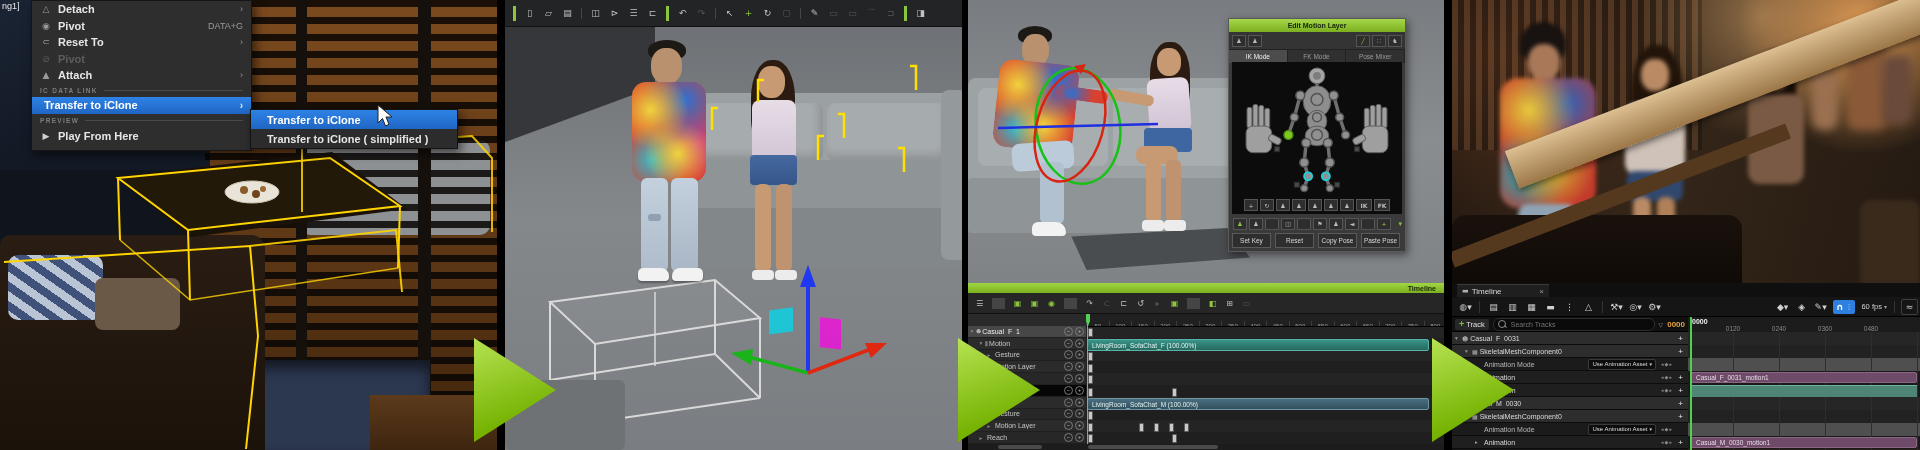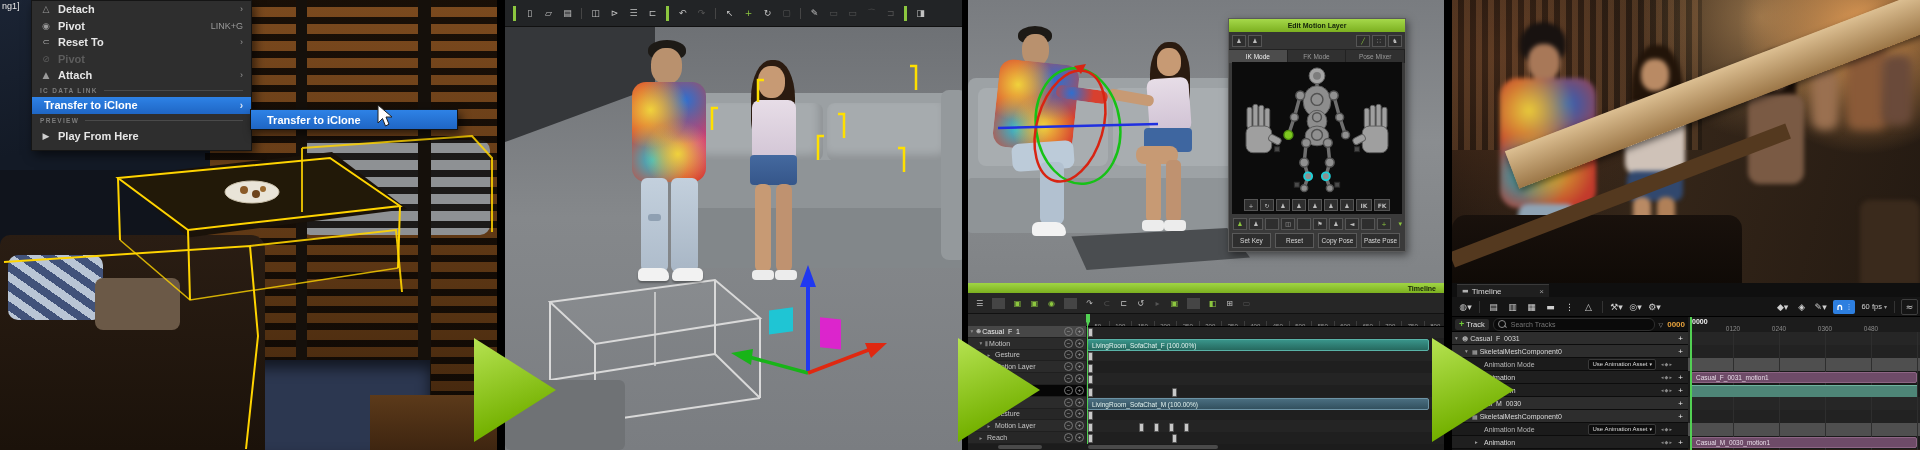--- a/index.html
+++ b/index.html
@@ -164,21 +164,21 @@
 
           <div class="mi">
             <span class="micon">△</span>
             <span class="mlabel">Detach</span>
             <span class="mright">›</span>
           </div>
 
           <div class="mi">
             <span class="micon">◉</span>
             <span class="mlabel">Pivot</span>
-            <span class="mright">LINK+G</span>
+            <span class="mright">DATA+G</span>
           </div>
 
           <div class="mi">
             <span class="micon">⊂</span>
             <span class="mlabel">Reset To</span>
             <span class="mright">›</span>
           </div>
 
           <div class="mi disabled">
             <span class="micon">⊘</span>
@@ -204,20 +204,23 @@
       </div>
     </div>
 
     <div class="submenu">
 
         <div class="smi active">
           <span>Transfer to iClone</span>
         </div>
 
 
+        <div class="smi">
+          <span>Transfer to iClone ( simplified )</span>
+        </div>
       </div>
     <svg class="abs" style="left:376px;top:104px;width:18px;height:24px;z-index:210" viewBox="0 0 18 24">
       <polygon points="2,1 2,19 6.5,14.5 9.5,22 13,20.2 10,13 16,13" fill="#fff" stroke="#222" stroke-width="1"></polygon>
     </svg>
   </div>
 
   <div id="p2" class="panel">
     <div class="abs" style="left:0;top:27px;width:457px;height:423px;background:linear-gradient(180deg,#6e7175,#85888b 45%,#7a7d81)"></div>
     <div class="abs" style="left:0;top:27px;width:150px;height:115px;background:#35373a;clip-path:polygon(0 0,100% 0,100% 52%,0 100%)"></div>
 

